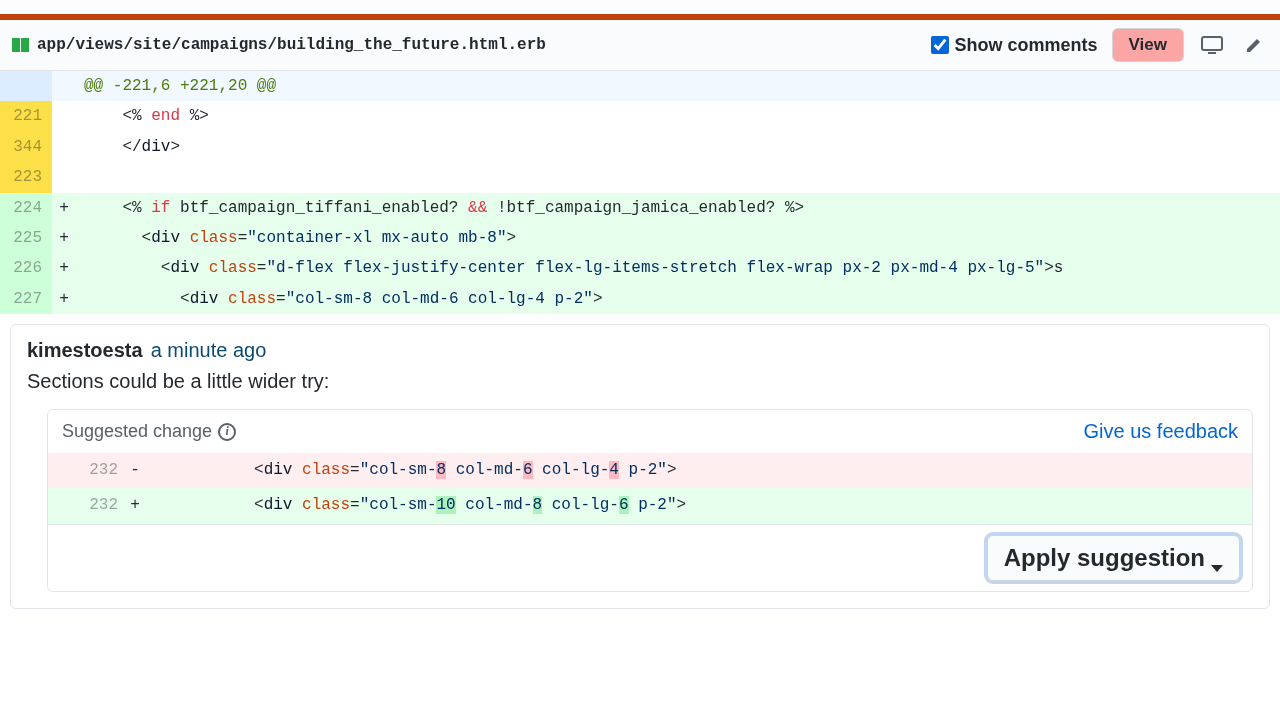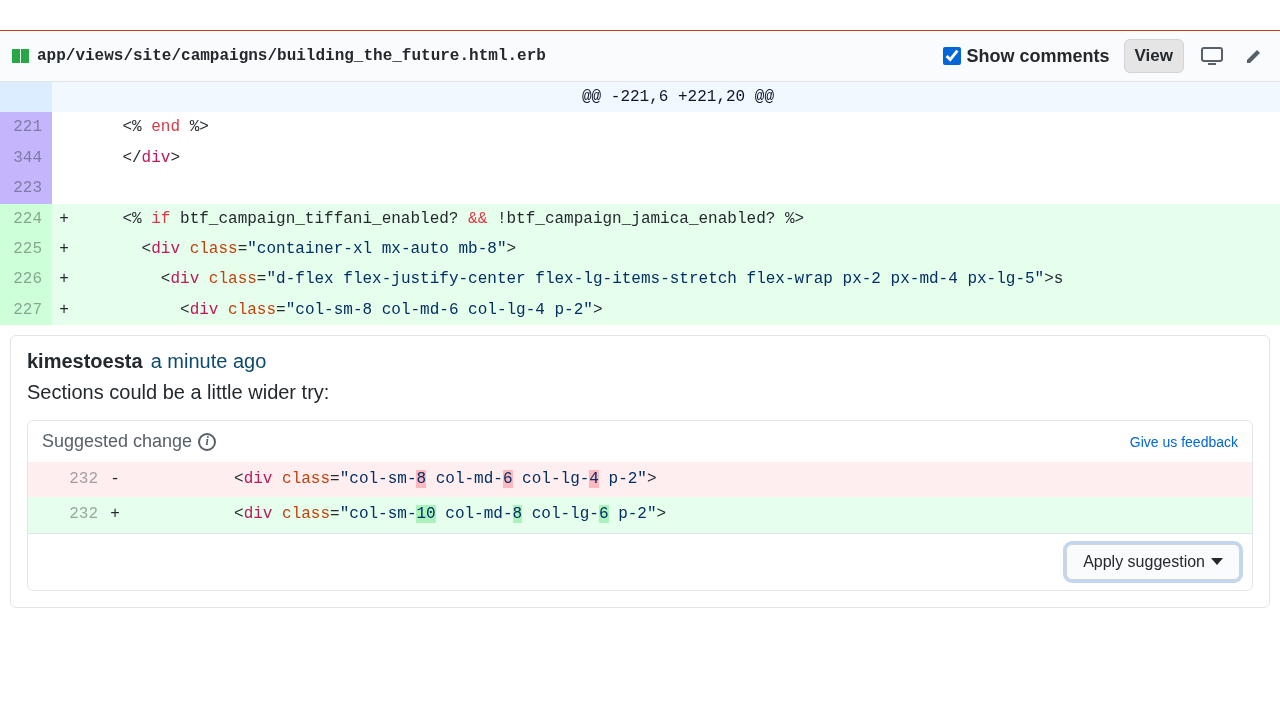--- a/index.html
+++ b/index.html
@@ -1,58 +1,58 @@
 <!DOCTYPE html>
 <html><head>
 <meta charset="utf-8">
 <style>
 * { box-sizing: border-box; margin: 0; padding: 0; }
 body { font-family: -apple-system, BlinkMacSystemFont, "Segoe UI", Helvetica, Arial, sans-serif; font-size: 14px; color: #24292e; background: #fff; }
-.file-header { display: flex; align-items: center; justify-content: space-between; padding: 8px 12px; background: #fafbfc; border-top: 1px solid #c2410c; border-bottom: 1px solid #e1e4e8; margin-top: 30px; }
+.file-header { display: flex; align-items: center; justify-content: space-between; padding: 8px 12px; background: #fafbfc; border-top: 6px solid #c2410c; border-bottom: 1px solid #e1e4e8; margin-top: 14px; }
 .file-header-left { display: flex; align-items: center; gap: 8px; }
 .diff-status { display: inline-flex; gap: 1px; }
 .diff-block { width: 8px; height: 14px; }
 .diff-added { background: #28a745; }
 .file-path { font-family: SFMono-Regular, Consolas, "Liberation Mono", Menlo, monospace; font-size: 16px; font-weight: 600; color: #24292e; }
 .file-header-right { display: flex; align-items: center; gap: 14px; }
 .show-comments { display: flex; align-items: center; gap: 6px; font-size: 18px; font-weight: 600; color: #24292e; }
 .show-comments input { width: 18px; height: 18px; accent-color: #0366d6; }
-.btn { display: inline-flex; align-items: center; padding: 6px 10px; font-size: 17px; font-weight: 600; background: #e5e5e5; border: 1px solid #d1d5da; border-radius: 6px; cursor: pointer; color: #24292e; }
+.btn { display: inline-flex; align-items: center; padding: 6px 16px; font-size: 17px; font-weight: 600; background: #fca5a5; border: 1px solid #d1d5da; border-radius: 6px; cursor: pointer; color: #24292e; }
 .icon-btn { display: inline-flex; align-items: center; justify-content: center; width: 28px; height: 28px; cursor: pointer; color: #586069; }
 .diff-table { width: 100%; border-collapse: collapse; font-family: SFMono-Regular, Consolas, "Liberation Mono", Menlo, monospace; font-size: 16px; line-height: 1.9; }
 .diff-table td { vertical-align: top; white-space: pre; }
-.line-num { width: 52px; text-align: right; padding: 0 10px; color: rgba(27,31,35,0.4); user-select: none; background: #c4b5fd; }
+.line-num { width: 52px; text-align: right; padding: 0 10px; color: rgba(27,31,35,0.4); user-select: none; background: #fde047; }
 .marker { width: 24px; padding: 0 4px; color: #24292e; text-align: center; }
 .code-cell { padding: 0 8px; }
-.hunk-row td { background: #f1f8ff; color: #0f172a; text-align: center; }
+.hunk-row td { background: #f1f8ff; color: #4d7c0f; }
 .hunk-row .line-num { background: #dbedff; }
 .add-row td { background: #e6ffed; }
 .add-row .line-num { background: #cdffd8; }
 .del-row td { background: #ffeef0; }
 .comment-box { margin: 10px 10px 10px 10px; border: 1px solid #e1e4e8; border-radius: 6px; padding: 14px 16px 16px 16px; }
 .comment-header { display: flex; align-items: flex-end; gap: 8px; margin-bottom: 8px; font-size: 20px; }
 .comment-author { font-weight: 700; color: #24292e; }
 .comment-time { color: #0c4a6e; }
 .comment-body { font-size: 20px; color: #24292e; margin-bottom: 16px; }
-.suggestion { border: 1px solid #e1e4e8; border-radius: 6px; overflow: hidden; }
+.suggestion { border: 1px solid #e1e4e8; border-radius: 6px; overflow: hidden; margin-left: 20px; }
 .suggestion-header { display: flex; justify-content: space-between; align-items: center; padding: 10px 14px; font-size: 18px; color: #586069; }
 .suggestion-title { display: inline-flex; align-items: center; gap: 6px; }
-.feedback-link { color: #0366d6; font-size: 14px; }
+.feedback-link { color: #0366d6; font-size: 20px; }
 .info-icon { width: 18px; height: 18px; border: 2px solid #586069; border-radius: 50%; display: inline-flex; align-items: center; justify-content: center; font-size: 12px; font-weight: 700; font-style: italic; font-family: serif; }
 .suggestion-table { width: 100%; border-collapse: collapse; font-family: SFMono-Regular, Consolas, "Liberation Mono", Menlo, monospace; font-size: 16px; line-height: 2.2; }
 .suggestion-table td { vertical-align: top; white-space: pre; }
 .s-line-num { width: 72px; text-align: right; padding: 0 2px; color: rgba(27,31,35,0.4); user-select: none; }
 .s-marker { width: 30px; text-align: center; }
 .s-code { padding: 0 8px; }
 .suggestion-footer { display: flex; justify-content: flex-end; padding: 10px 12px; border-top: 1px solid #e1e4e8; }
-.apply-btn { display: inline-flex; align-items: center; gap: 6px; padding: 8px 16px; font-size: 16px; font-weight: 400; background: #fafbfc; border: 1px solid #d1d5da; border-radius: 6px; cursor: pointer; color: #24292e; box-shadow: 0 0 0 3px #c2d7ef; }
+.apply-btn { display: inline-flex; align-items: flex-end; gap: 6px; padding: 8px 16px; font-size: 24px; font-weight: 700; background: #fafbfc; border: 1px solid #d1d5da; border-radius: 6px; cursor: pointer; color: #24292e; box-shadow: 0 0 0 3px #c2d7ef; }
 .caret { display: inline-block; width: 0; height: 0; border-left: 6px solid transparent; border-right: 6px solid transparent; border-top: 7px solid #24292e; }
 
 .kw { color: #d73a49; }
-.tag { color: #be185d; }
+.tag { color: #0f172a; }
 .attr { color: #c2410c; }
 .str { color: #032f62; }
 .op { color: #d73a49; }
 .hl-del { background: #fdb8c0; }
 .hl-add { background: #acf2bd; }
 </style>
 </head>
 <body>
 
 <div class="file-header">

